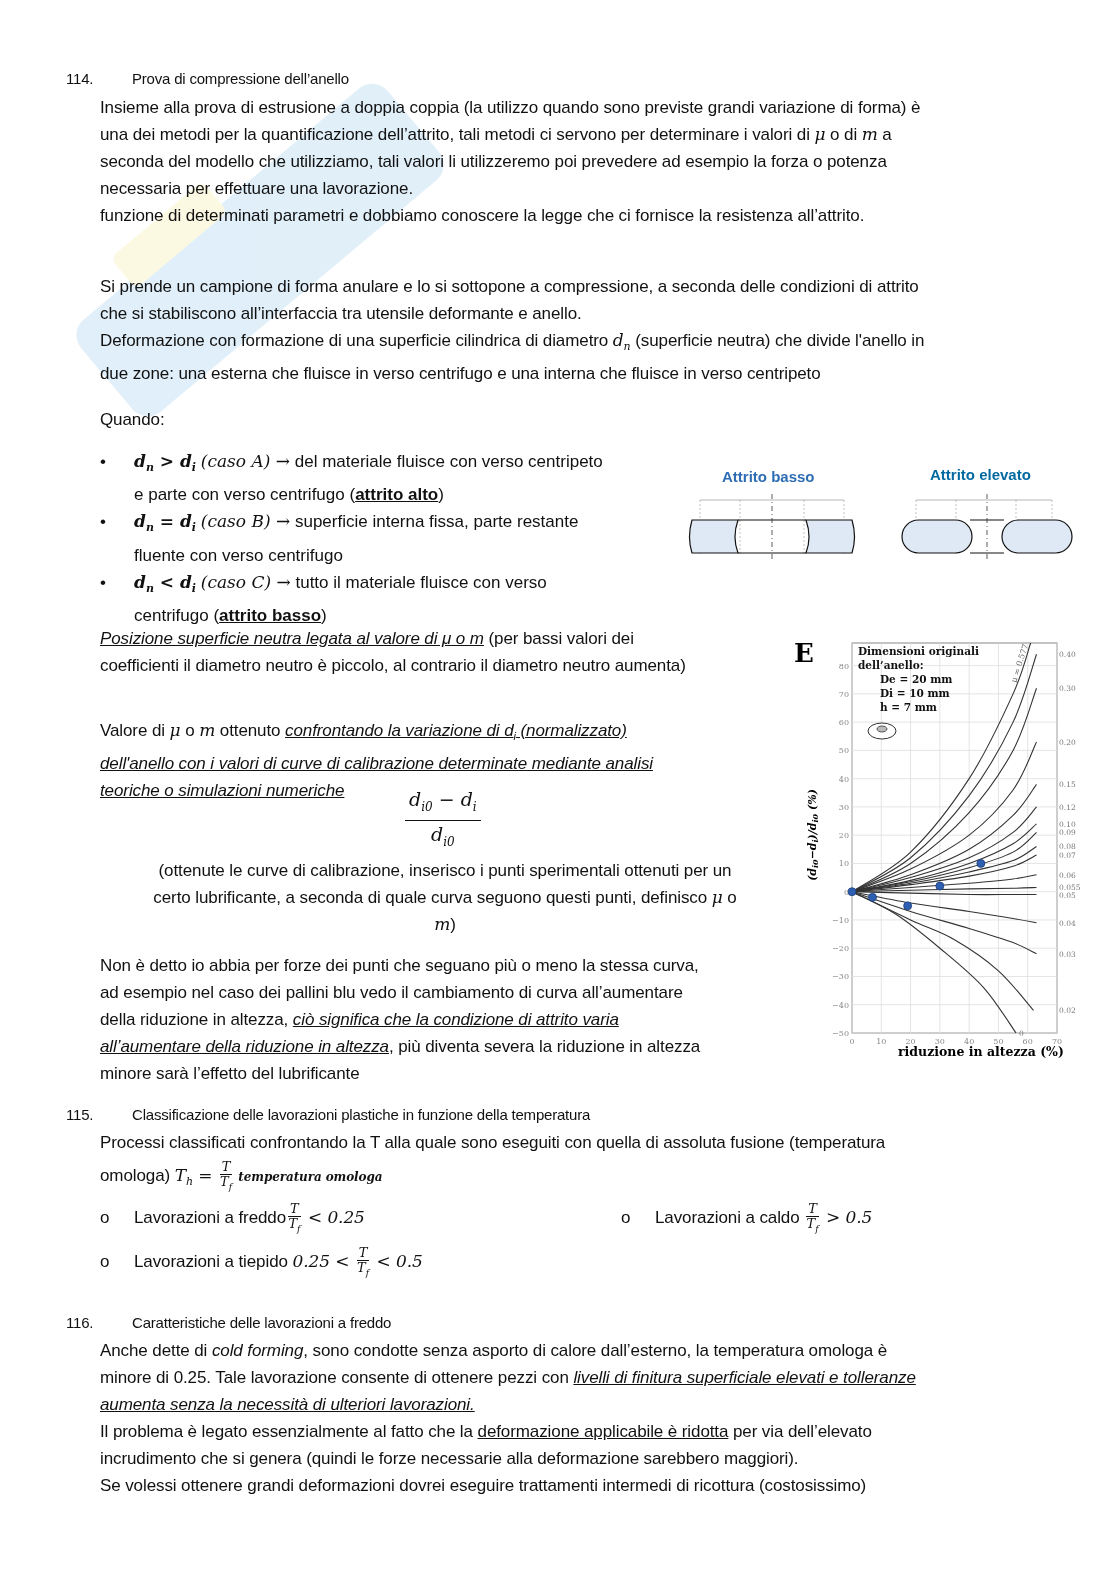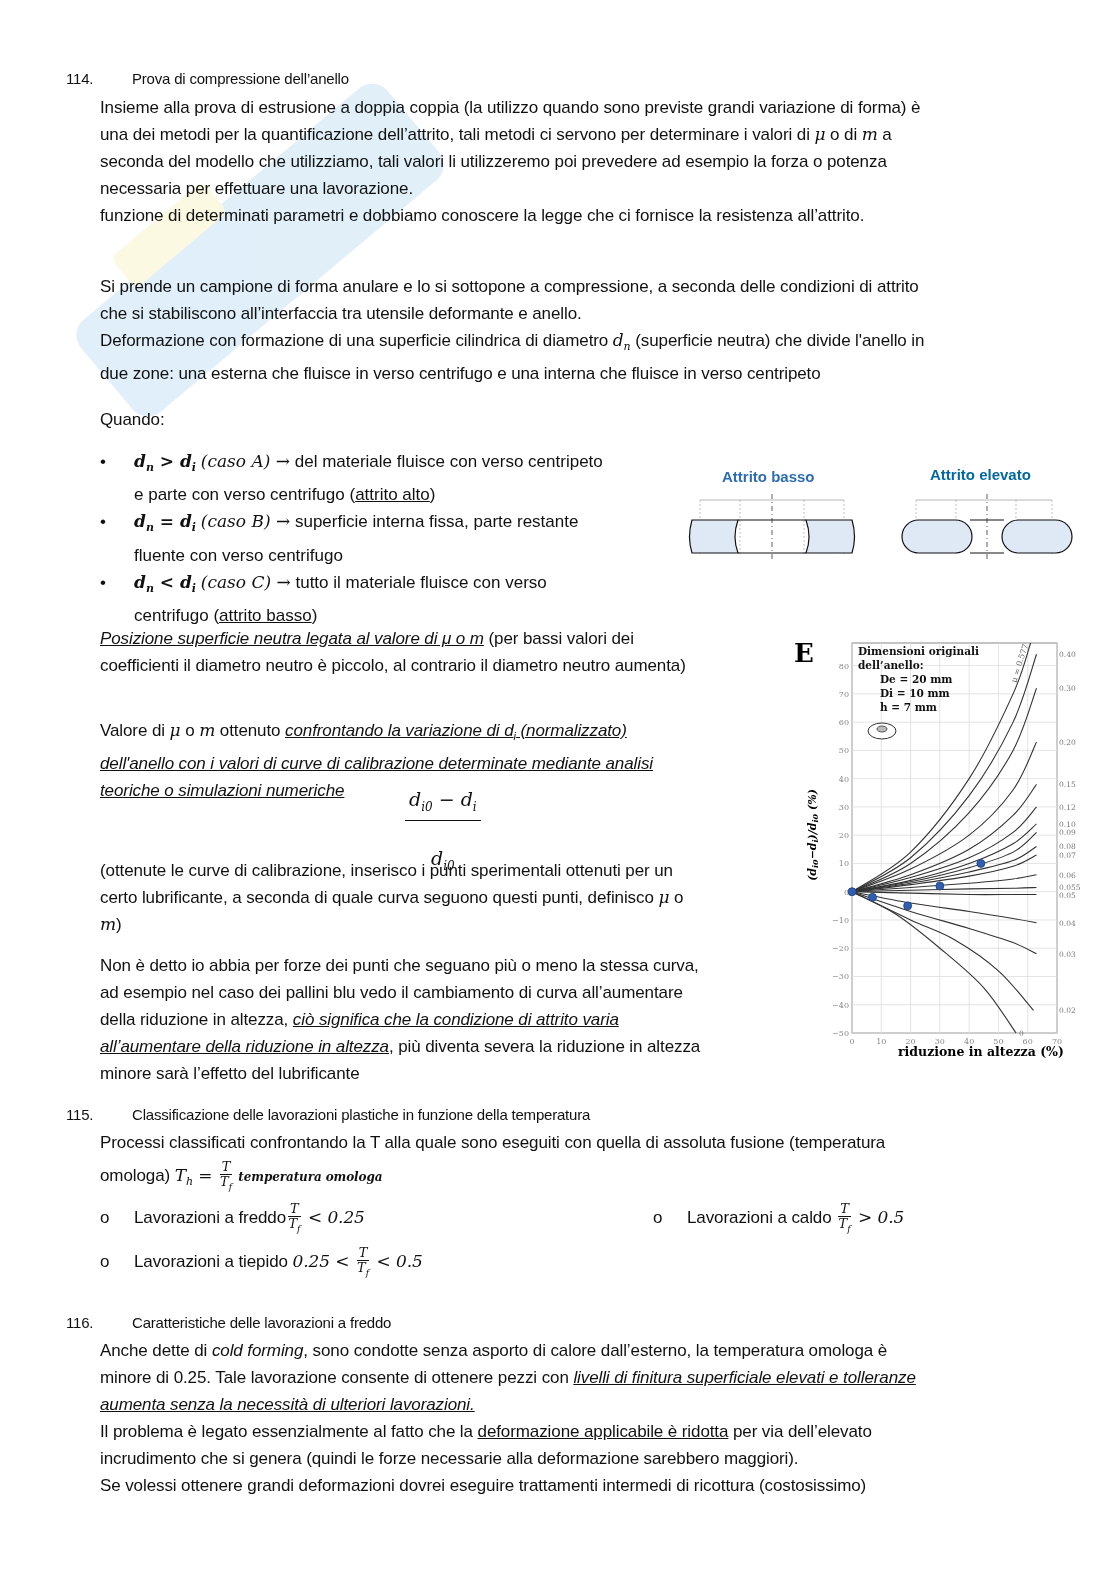--- a/index.html
+++ b/index.html
@@ -8,29 +8,29 @@
   .watermark { position: absolute; left: 20px; top: 40px; width: 480px; height: 420px; pointer-events: none; }
   .abs { position: absolute; }
   .h { font-family: "Liberation Sans", sans-serif; font-weight: normal; font-size: 15px; letter-spacing: -0.2px; }
   .h .num { display: inline-block; width: 66px; }
   .p { font-size: 17px; line-height: 27px; letter-spacing: -0.1px; }
   .math { font-family: "DejaVu Serif", serif; font-style: italic; }
   .mathb { font-family: "DejaVu Serif", serif; font-style: italic; font-weight: bold; }
   .u { text-decoration: underline; }
   .ui { text-decoration: underline; font-style: italic; }
   .b { font-weight: normal; }
-  .bu { font-weight: normal; text-decoration: underline; }
+  .bu { font-weight: bold; text-decoration: underline; }
   .bullets { list-style: none; margin: 0; padding: 0; }
   .bullets li { position: relative; padding-left: 34px; font-size: 17px; line-height: 27px; }
   .bullets li .dot { position: absolute; left: 0; top: 0; }
   .frac { display: inline-flex; flex-direction: column; align-items: center; vertical-align: middle;
           font-family: "DejaVu Serif", serif; font-style: italic; font-size: 13px; line-height: 14px; margin: 0 2px; }
   .frac .num2 { border-bottom: 1px solid #111; padding: 0 2px; }
   .bigfrac { display: inline-flex; flex-direction: column; align-items: center;
-             font-family: "DejaVu Serif", serif; font-style: italic; font-size: 19px; line-height: 26px; gap: 24px; }
+             font-family: "DejaVu Serif", serif; font-style: italic; font-size: 19px; line-height: 26px; }
   .bigfrac .top { border-bottom: 1.3px solid #111; padding: 0 4px; }
   .circle-bullet { display: inline-block; width: 34px; }
   .diag-title { font-weight: bold; font-size: 15px; }
   svg text { font-family: "DejaVu Serif", serif; }
 </style>
 </head>
 <body>
 
 <svg class="watermark" viewBox="0 0 480 420">
   <g transform="rotate(-40 240 210)" opacity="0.18">
@@ -121,21 +121,21 @@
   <div class="ui">teoriche o simulazioni numeriche</div>
 </div>
 
 <div class="abs" style="left:405px; top:786px;">
   <div class="bigfrac">
     <span class="top"><span>d</span><sub style="font-size:12px">i0</sub><span> − d</span><sub style="font-size:12px">i</sub></span>
     <span><span>d</span><sub style="font-size:12px">i0</sub></span>
   </div>
 </div>
 
-<div class="abs p" style="left:100px; top:857px; width:690px;">
+<div class="abs p" style="left:100px; top:857px; width:690px;text-align:center;">
   <div>(ottenute le curve di calibrazione, inserisco i punti sperimentali ottenuti per un</div>
   <div><span>certo lubrificante, a seconda di quale curva seguono questi punti, definisco </span><span class="math">μ</span><span> o</span></div>
   <div><span class="math">m</span><span>)</span></div>
 </div>
 
 <div class="abs p" style="left:100px; top:952px; width:690px;">
   <div>Non è detto io abbia per forze dei punti che seguano più o meno la stessa curva,</div>
   <div>ad esempio nel caso dei pallini blu vedo il cambiamento di curva all’aumentare</div>
   <div><span>della riduzione in altezza, </span><span class="ui">ciò significa che la condizione di attrito varia</span></div>
   <div><span class="ui">all’aumentare della riduzione in altezza</span><span>, più diventa severa la riduzione in altezza</span></div>
@@ -265,21 +265,21 @@
         <span><span>T</span><sub style="font-size:9px">f</sub></span>
       </span><span class="mathb" style="font-size:12px"> temperatura omologa</span></div>
 </div>
 
 <div class="abs p" style="left:100px; top:1202px;">
   <span class="circle-bullet">o</span><span>Lavorazioni a freddo</span><span class="frac">
       <span class="num2">T</span>
       <span>T<sub style="font-size:9px">f</sub></span>
     </span><span class="math"> &lt; 0.25</span>
 </div>
-<div class="abs p" style="left:653px; top:1202px;">
+<div class="abs p" style="left:621px; top:1202px;">
   <span class="circle-bullet">o</span><span>Lavorazioni a caldo </span><span class="frac">
       <span class="num2">T</span>
       <span>T<sub style="font-size:9px">f</sub></span>
     </span><span class="math"> &gt; 0.5</span>
 </div>
 <div class="abs p" style="left:100px; top:1246px;">
   <span class="circle-bullet">o</span><span>Lavorazioni a tiepido </span><span class="math">0.25 &lt; </span><span class="frac">
       <span class="num2">T</span>
       <span>T<sub style="font-size:9px">f</sub></span>
     </span><span class="math"> &lt; 0.5</span>

